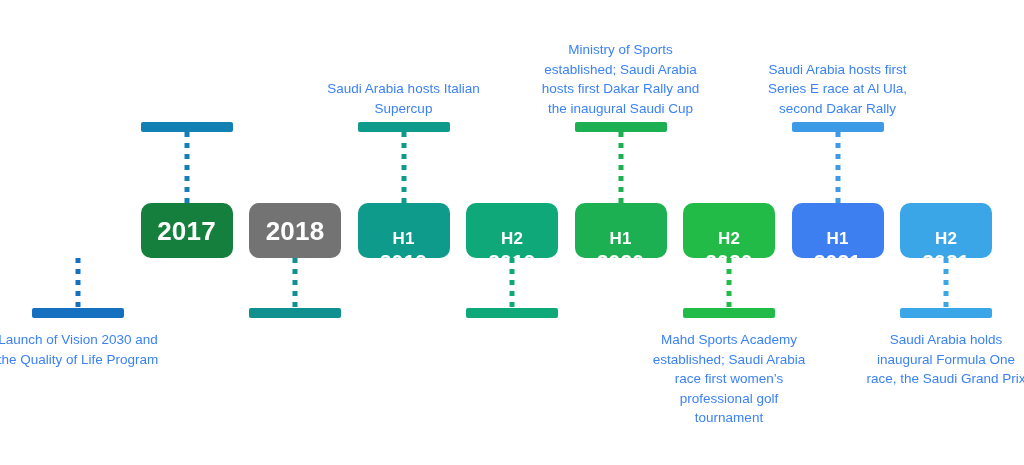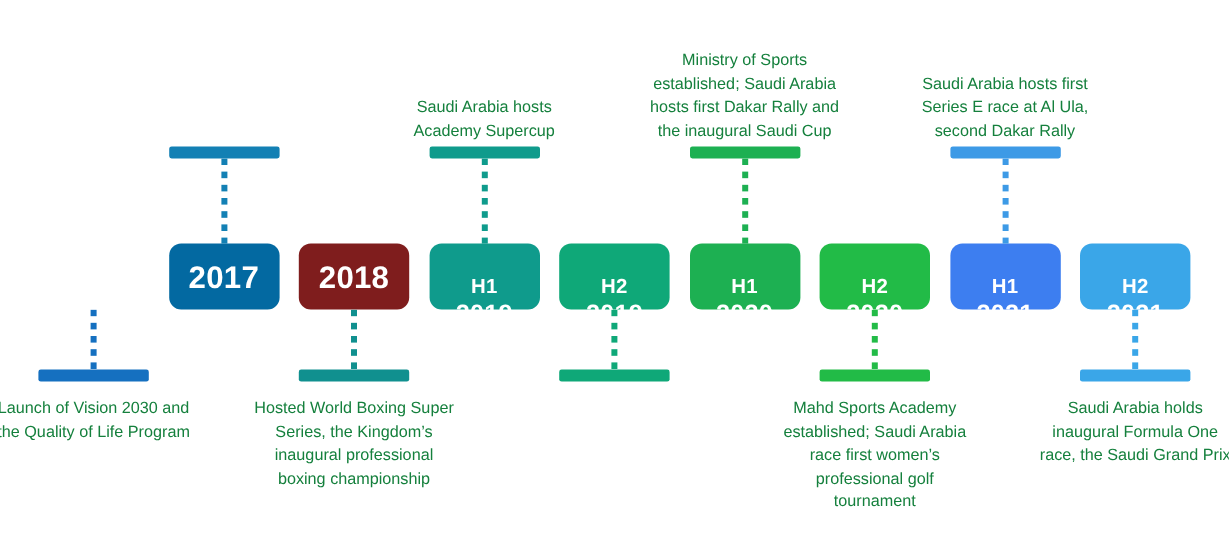--- a/index.html
+++ b/index.html
@@ -72,62 +72,61 @@
     background-size: 5px 11px;
     background-repeat: repeat-y;
   }
   
   .caption {
     position: absolute;
     left: 50%;
     transform: translateX(-50%);
     width: 168px;
     text-align: center;
-    color: #15803d;
+    color: #3b82f6;
     font-size: 13.5px;
     line-height: 19.5px;
   }
   .caption.above {
     display: flex;
     flex-direction: column;
     justify-content: flex-end;
   }
 </style>
 </head>
 <body>
 
 <div id="timeline">
     <div class="node" style="left: 32px; width: 92px;">
       <div class="endbar" style="background: rgb(21, 112, 192); top: 308px;"></div>
       <div class="dots" style="color: rgb(21, 112, 192); top: 258px; height: 50px;"></div>
       <div class="caption" style="top: 330px;">Launch of Vision 2030 and the Quality of Life Program</div>
     </div>
     <div class="node" style="left: 140.5px; width: 92px;">
-      <div class="pill single" style="top: 203px; height: 55px; background: #0369a1;">
+      <div class="pill single" style="top: 203px; height: 55px; background: #15803d;">
         <div class="year">2017</div>
       </div>
       <div class="endbar" style="background: rgb(19, 128, 180); top: 122px;"></div>
       <div class="dots" style="color: rgb(19, 128, 180); top: 132px; height: 71px;"></div>
     </div>
     <div class="node" style="left: 249px; width: 92px;">
-      <div class="pill single" style="top: 203px; height: 55px; background: #7f1d1d;">
+      <div class="pill single" style="top: 203px; height: 55px; background: #737373;">
         <div class="year">2018</div>
       </div>
       <div class="endbar" style="background: rgb(16, 144, 143); top: 308px;"></div>
       <div class="dots" style="color: rgb(16, 144, 143); top: 258px; height: 50px;"></div>
-      <div class="caption" style="top: 330px;">Hosted World Boxing Super Series, the Kingdom’s inaugural professional boxing championship</div>
     </div>
     <div class="node" style="left: 357.5px; width: 92px;">
       <div class="pill" style="top: 203px; height: 55px; background: rgb(15, 155, 140);">
         <div class="half">H1</div>
         <div class="year">2019</div>
       </div>
       <div class="endbar" style="background: rgb(15, 155, 140); top: 122px;"></div>
       <div class="dots" style="color: rgb(15, 155, 140); top: 132px; height: 71px;"></div>
-      <div class="caption above" style="top: 10px; height: 108px;">Saudi Arabia hosts Academy Supercup</div>
+      <div class="caption above" style="top: 10px; height: 108px;">Saudi Arabia hosts Italian Supercup</div>
     </div>
     <div class="node" style="left: 466px; width: 92px;">
       <div class="pill" style="top: 203px; height: 55px; background: rgb(15, 168, 120);">
         <div class="half">H2</div>
         <div class="year">2019</div>
       </div>
       <div class="endbar" style="background: rgb(15, 168, 120); top: 308px;"></div>
       <div class="dots" style="color: rgb(15, 168, 120); top: 258px; height: 50px;"></div>
     </div>
     <div class="node" style="left: 574.5px; width: 92px;">

